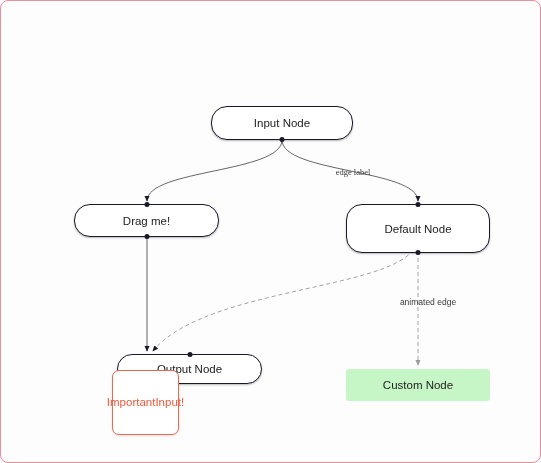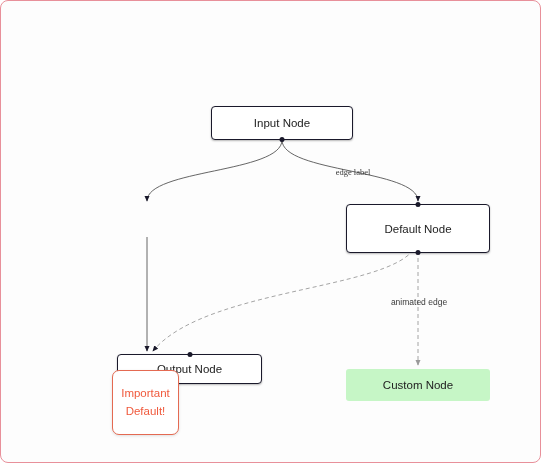--- a/index.html
+++ b/index.html
@@ -41,39 +41,39 @@
     position: absolute;
     box-sizing: border-box;
     display: flex;
     align-items: center;
     justify-content: center;
     text-align: center;
     font-size: 11.5px;
     color: #222222;
     background: #ffffff;
     border: 1px solid #1a192b;
-    border-radius: 4px;
+    border-radius: 16px;
     box-shadow: 0 1px 2px rgba(0,0,0,0.28);
     cursor: grab;
     user-select: none;
   }
 
   .node.custom-green {
     background: #c6f6c6;
     border: none;
     border-radius: 3px;
     box-shadow: none;
   }
 
   .node.important {
     border: 1px solid #e46a52;
     color: #f0593c;
     border-radius: 7px;
     box-shadow: 0 1px 3px rgba(0,0,0,0.12);
-    flex-direction: column;
+    flex-direction: row;
     line-height: 1.55;
     font-size: 11.5px;
     background: #ffffff;
   }
 
   .edge-label {
     position: absolute;
     font-size: 8.5px;
     color: #3a3a3a;
     white-space: nowrap;
@@ -117,38 +117,43 @@
     <path d="M417,236 C417,290 208,282 152,350" fill="none" stroke="#9a9a9a" stroke-width="0.9" stroke-dasharray="4 3" marker-end="url(#arrow-dark)"></path>
 
     <path d="M417,236 L417,364" fill="none" stroke="#9a9a9a" stroke-width="0.9" stroke-dasharray="4 3" marker-end="url(#arrow-gray)"></path>
   </svg>
 
   <div class="node" style="left:210px; top:105px; width:142px; height:34px;">
     <span>Input Node</span>
     <span class="handle bottom"></span>
   </div>
 
+  <div class="node" style="left:73px; top:203px; width:145px; height:33px;">
+    <span>Drag me!</span>
+    <span class="handle top"></span>
+    <span class="handle bottom"></span>
+  </div>
 
   <div class="node" style="left:345px; top:203px; width:144px; height:49px;">
     <span>Default Node</span>
     <span class="handle top"></span>
     <span class="handle bottom"></span>
   </div>
 
   <div class="node" style="left:80px; top:353px; width:145px; height:30px;margin-left:36px;">
     <span>Output Node</span>
     <span class="handle top"></span>
   </div>
 
   <div class="node custom-green" style="left:345px; top:368px; width:144px; height:32px;">
     <span>Custom Node</span>
   </div>
 
   <div class="node important" style="left:111px; top:369px; width:67px; height:65px;">
     <span>Important</span>
-    <span>Default!</span>
+    <span>Input!</span>
   </div>
 
   <div class="edge-label" style="left:352px; top:171px;font-family:Liberation Serif, serif;">edge label</div>
 
-  <div class="edge-label" style="left:418px; top:301px;">animated edge</div>
+  <div class="edge-label" style="left:427px; top:301px;">animated edge</div>
 
 </div>
 
 </body></html>

